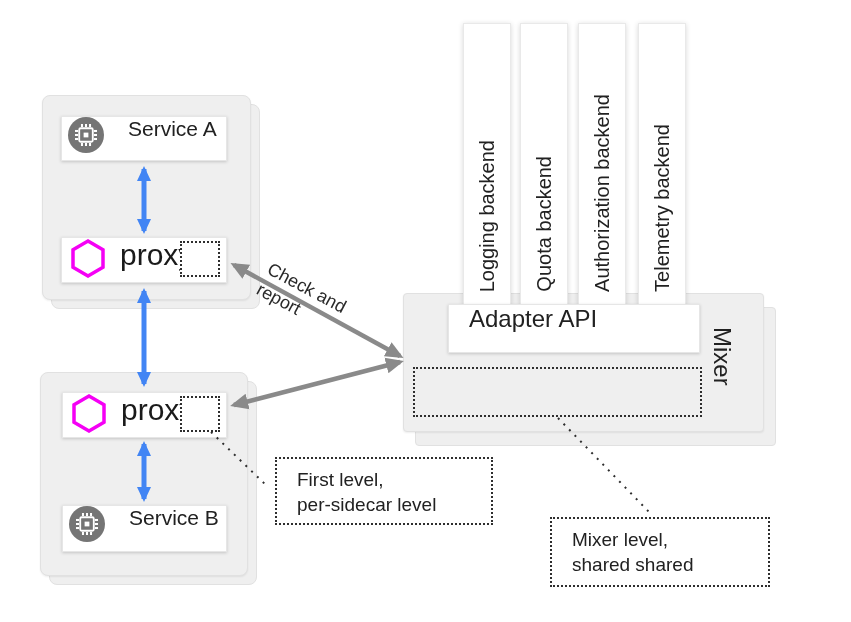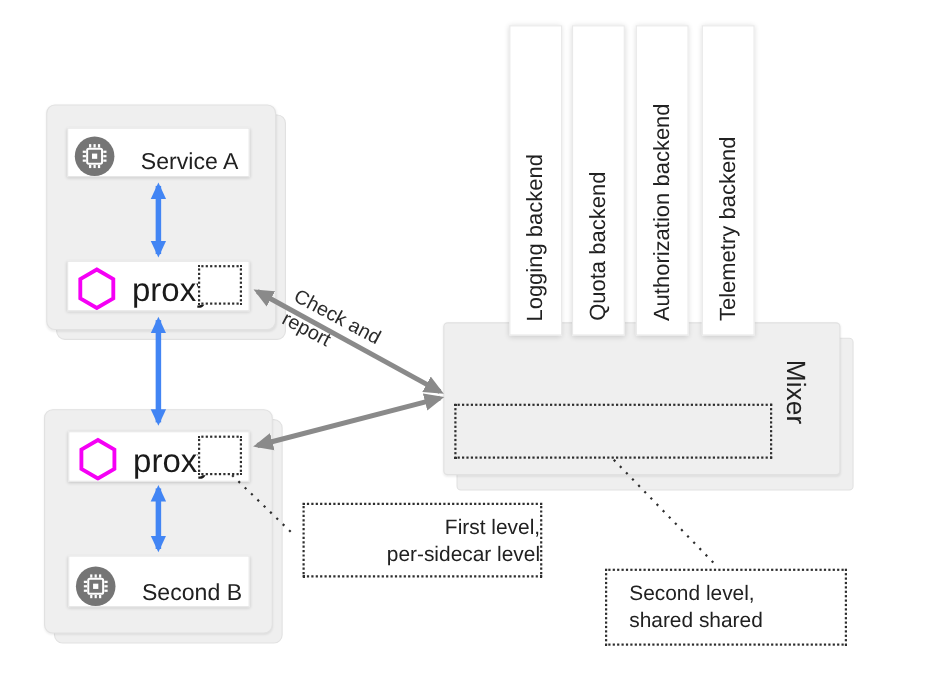--- a/index.html
+++ b/index.html
@@ -17,21 +17,21 @@
   #pod-a-shadow { left:51px; top:104px; width:207px; height:203px; }
   #pod-a-main   { left:42px; top:95px;  width:207px; height:203px; }
   #pod-b-shadow { left:49px; top:381px; width:206px; height:202px; }
   #pod-b-main   { left:40px; top:372px; width:206px; height:202px; }
   #mixer-shadow { left:415px; top:307px; width:359px; height:137px; border-radius:4px; }
   #mixer-main   { left:403px; top:293px; width:359px; height:137px; border-radius:4px; }
 
   
   .item {
     position:absolute; background:#ffffff; border:1px solid #e6e6e6;
-    box-shadow:0 1px 3px rgba(0,0,0,0.18); display:flex; align-items:flex-end;
+    box-shadow:0 1px 3px rgba(0,0,0,0.18); display:flex; align-items:flex-start;
     box-sizing:border-box; z-index:3;
   }
   #service-a-box { left:61px; top:116px; width:166px; height:45px; padding-left:6px; }
   #proxy-a-box   { left:61px; top:237px; width:166px; height:46px; padding-left:7px; }
   #proxy-b-box   { left:62px; top:392px; width:165px; height:46px; padding-left:7px; }
   #service-b-box { left:62px; top:505px; width:165px; height:47px; padding-left:6px; }
   .service-label { font-size:21px; margin-left:24px; white-space:nowrap; }
   .proxy-label   { font-size:30px; margin-left:13px; white-space:nowrap; color:#1a1a1a; }
 
   .service-icon {
@@ -74,21 +74,21 @@
     position:absolute; left:413px; top:367px; width:289px; height:50px;
     border:2px dotted #2e2e2e; box-sizing:border-box; z-index:4;
   }
 
   
   .callout {
     position:absolute; border:2px dotted #2e2e2e; background:#ffffff;
     font-size:19px; line-height:25px; color:#212121;
     padding:8px 0 8px 20px; box-sizing:border-box; z-index:6;
   }
-  #callout-first  { left:275px; top:457px; width:218px; height:68px;text-align:right; }
+  #callout-first  { left:275px; top:457px; width:218px; height:68px; }
   #callout-second { left:550px; top:517px; width:220px; height:70px; }
 
   
   #arrow-layer { position:absolute; left:0; top:0; z-index:5; pointer-events:none; }
   .blue-arrow { stroke:var(--traffic-arrow-blue); stroke-width:5; }
   .gray-arrow { stroke:var(--check-report-arrow-gray); stroke-width:4.5; }
   .leader-line { stroke:#2e2e2e; stroke-width:2; stroke-dasharray:2 6; fill:none; }
   #head-blue path { fill:var(--traffic-arrow-blue); }
   #head-gray path { fill:var(--check-report-arrow-gray); }
   .hex-outline { fill:none; stroke:var(--proxy-hexagon-magenta); stroke-width:3.5; }
@@ -180,23 +180,26 @@
             <rect x="0" y="10.9" width="3.4" height="2.2"></rect>
             <rect x="0" y="15.3" width="3.4" height="2.2"></rect>
           <rect x="20.6" y="6.5" width="3.4" height="2.2"></rect>
             <rect x="20.6" y="10.9" width="3.4" height="2.2"></rect>
             <rect x="20.6" y="15.3" width="3.4" height="2.2"></rect>
           <rect x="9.4" y="9.4" width="5.2" height="5.2"></rect>
         </g>
         <rect x="4.6" y="4.6" width="14.8" height="14.8" rx="1.6" fill="none" stroke="#ffffff" stroke-width="2"></rect>
       </svg>
     </span>
-    <span class="service-label">Second B</span>
-  </div>
-
+    <span class="service-label">Service B</span>
+  </div>
+
+  <div class="item" id="adapter-api-box">
+    <span>Adapter API</span>
+  </div>
   <div id="shared-cache-rect"></div>
   <span id="mixer-label">Mixer</span>
 
   <svg id="arrow-layer" width="851" height="622" viewBox="0 0 851 622">
     <defs>
       <marker id="head-blue" markerUnits="userSpaceOnUse" markerWidth="18" markerHeight="18" refX="12" refY="8" orient="auto-start-reverse">
         <path d="M0,1 L15,8 L0,15 Z"></path>
       </marker>
       <marker id="head-gray" markerUnits="userSpaceOnUse" markerWidth="22" markerHeight="20" refX="14" refY="9" orient="auto-start-reverse">
         <path d="M0,1 L18,9 L0,17 Z"></path>
@@ -214,17 +217,17 @@
   <div id="check-report-label">
     <div>Check and</div>
     <div>report</div>
   </div>
 
   <div class="callout" id="callout-first">
     <div>First level,</div>
     <div>per-sidecar level</div>
   </div>
   <div class="callout" id="callout-second">
-    <div>Second level,</div>
+    <div>Mixer level,</div>
     <div>shared shared</div>
   </div>
 
 </div>
 
 </body></html>

